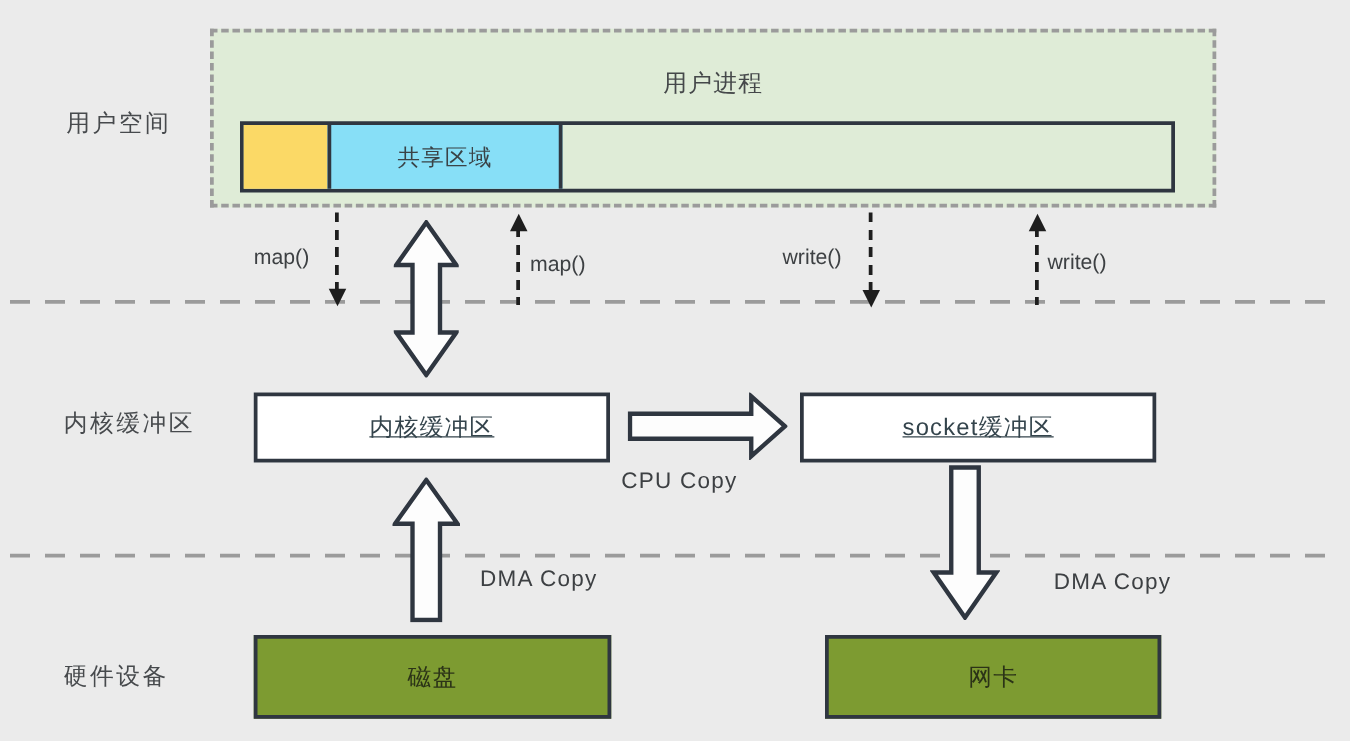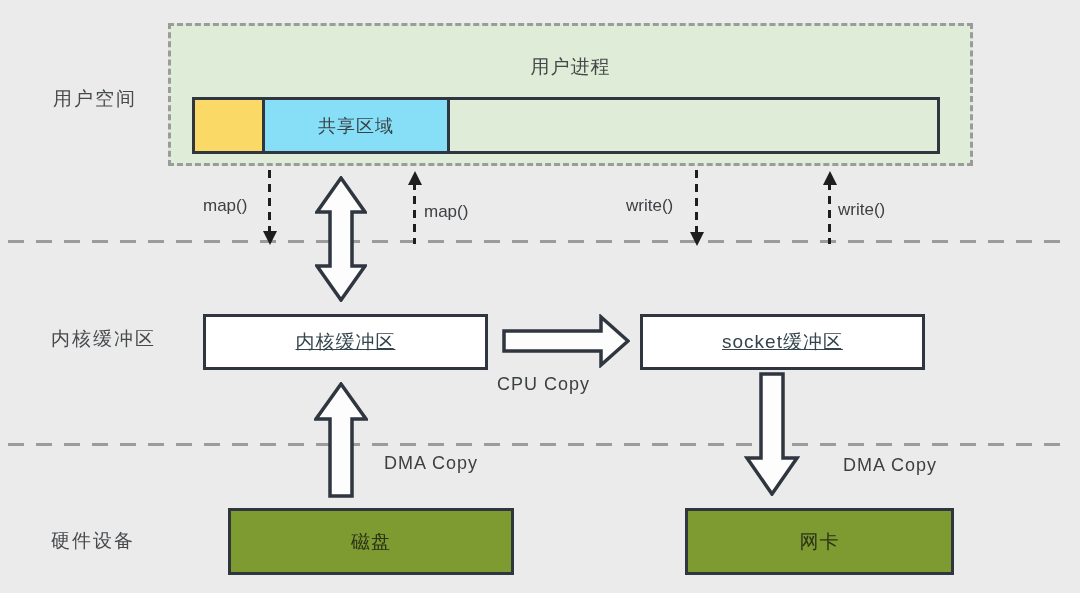--- a/index.html
+++ b/index.html
@@ -39,21 +39,21 @@
   .head-up .vhead{top:-1px;border-bottom:14px solid #1e1e1e;}
   .ann{position:absolute;font-size:17px;color:#3d4043;}
   .ann-copy{position:absolute;font-size:18px;letter-spacing:1px;color:#3d4043;}
   .bigarrow{position:absolute;z-index:3;}
   .kbox{
     position:absolute;box-sizing:border-box;border:3px solid #2f3640;background:#ffffff;
     display:flex;align-items:center;justify-content:center;font-size:19px;letter-spacing:1px;color:#34444c;z-index:2;text-decoration:underline;
   }
   .hwbox{
     position:absolute;box-sizing:border-box;border:3px solid #2f3640;background:#7d9b31;
-    display:flex;align-items:center;justify-content:center;font-size:19px;letter-spacing:1px;color:#2b3317;z-index:2;margin-left:25px;
+    display:flex;align-items:center;justify-content:center;font-size:19px;letter-spacing:1px;color:#2b3317;z-index:2;
   }
 </style>
 </head>
 <body>
 
 <div class="canvas">
 
   <div class="side-label" style="left:53px;top:86px">用户空间</div>
   <div class="side-label" style="left:51px;top:326px">内核缓冲区</div>
   <div class="side-label" style="left:51px;top:528px">硬件设备</div>

